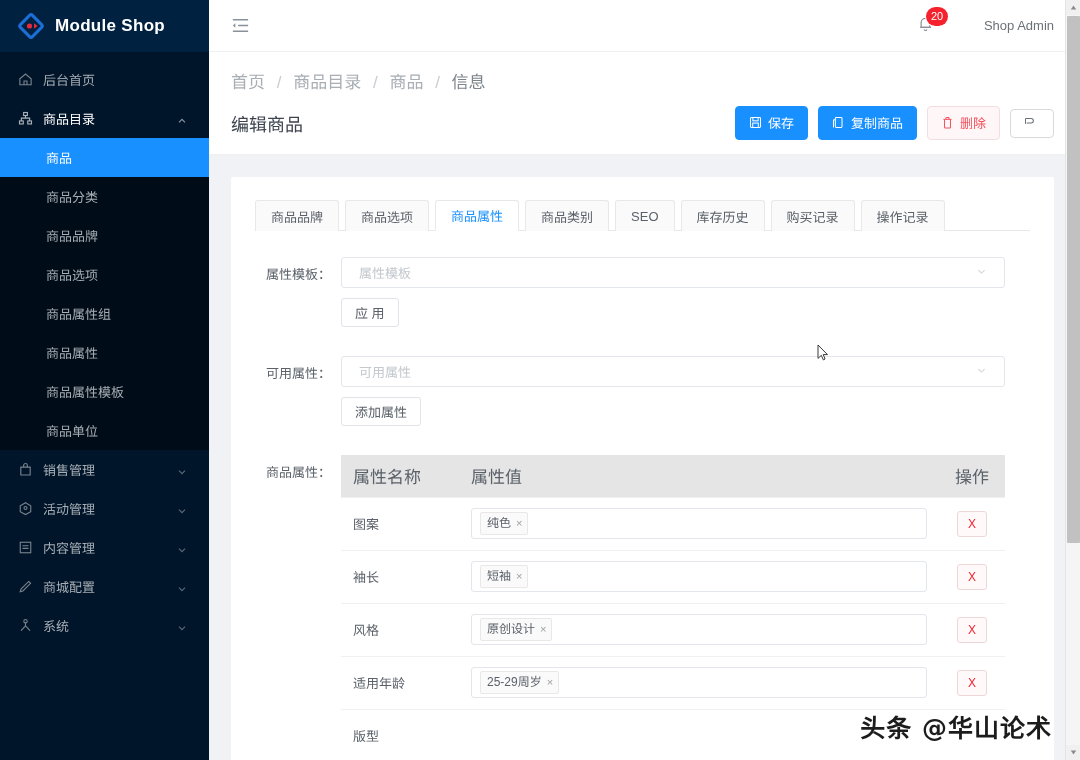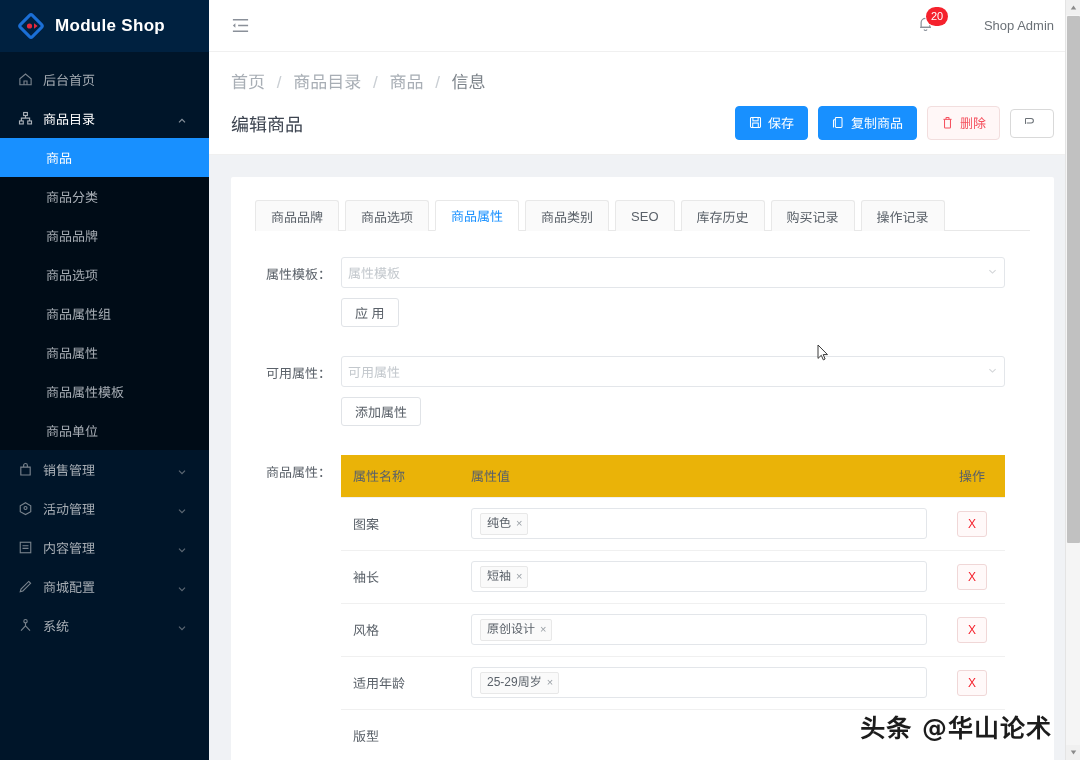--- a/index.html
+++ b/index.html
@@ -122,49 +122,49 @@
   .form-row { display: flex; align-items: flex-start; margin-bottom: 5px; }
   .form-label {
     width: 86px; min-width: 86px; text-align: right;
     font-size: 13px; color: #5a6169; padding-top: 7px; padding-right: 10px;
     white-space: nowrap;
   }
   .form-ctrl { flex: 1; max-width: 664px; }
   .select-box {
     height: 31px; border: 1px solid #e3e6ea; border-radius: 3px;
     background: #fff; display: flex; align-items: center;
-    padding: 0 6px; color: #c3c8cd; font-size: 13px;
+    padding: 0 17px; color: #c3c8cd; font-size: 13px;
     position: relative; cursor: pointer;
   }
   .select-box .caret { margin-left: auto; opacity: .45; }
   .sub-btn {
     margin-top: 10px; height: 29px; padding: 0 13px;
     border: 1px solid #e0e3e7; border-radius: 3px; background: #fff;
     font-size: 13px; color: #5a6169; display: inline-flex;
     align-items: center; cursor: pointer; white-space: nowrap;
   }
   .gap { height: 24px; }
 
   
   .attr-table { width: 100%; border-collapse: collapse; }
   .attr-table th {
-    background: #eab308; font-weight: normal; font-size: 13px;
+    background: #e5e5e5; font-weight: normal; font-size: 17px;
     color: #5a6169; text-align: left; height: 42px;
     padding: 0 12px; border-bottom: 1px solid #f0f0f0;
   }
   .attr-table td {
     height: 53px; padding: 0 12px; border-bottom: 1px solid #f0f0f0;
     font-size: 13px; color: #5a6169; vertical-align: middle;
   }
   .col-name { width: 118px; }
   .col-act  { width: 66px; text-align: center; }
   .attr-table th.col-act { text-align: center; }
   .tag-input {
     min-height: 31px; border: 1px solid #e3e6ea; border-radius: 3px;
-    background: #fff; display: flex; align-items: center; gap: 7px;
+    background: #fff; display: flex; gap: 7px;
     padding: 3px 8px; flex-wrap: wrap;
   }
   .tag {
     background: #fafafa; border: 1px solid #e8e8e8; border-radius: 2px;
     font-size: 12px; color: #5a6169; padding: 1px 5px 2px 6px;
     display: inline-flex; align-items: center; gap: 5px;
     line-height: 17px; white-space: nowrap;
   }
   .tag .x { color: #9aa0a6; font-size: 11px; cursor: pointer; }
   .del-btn {

